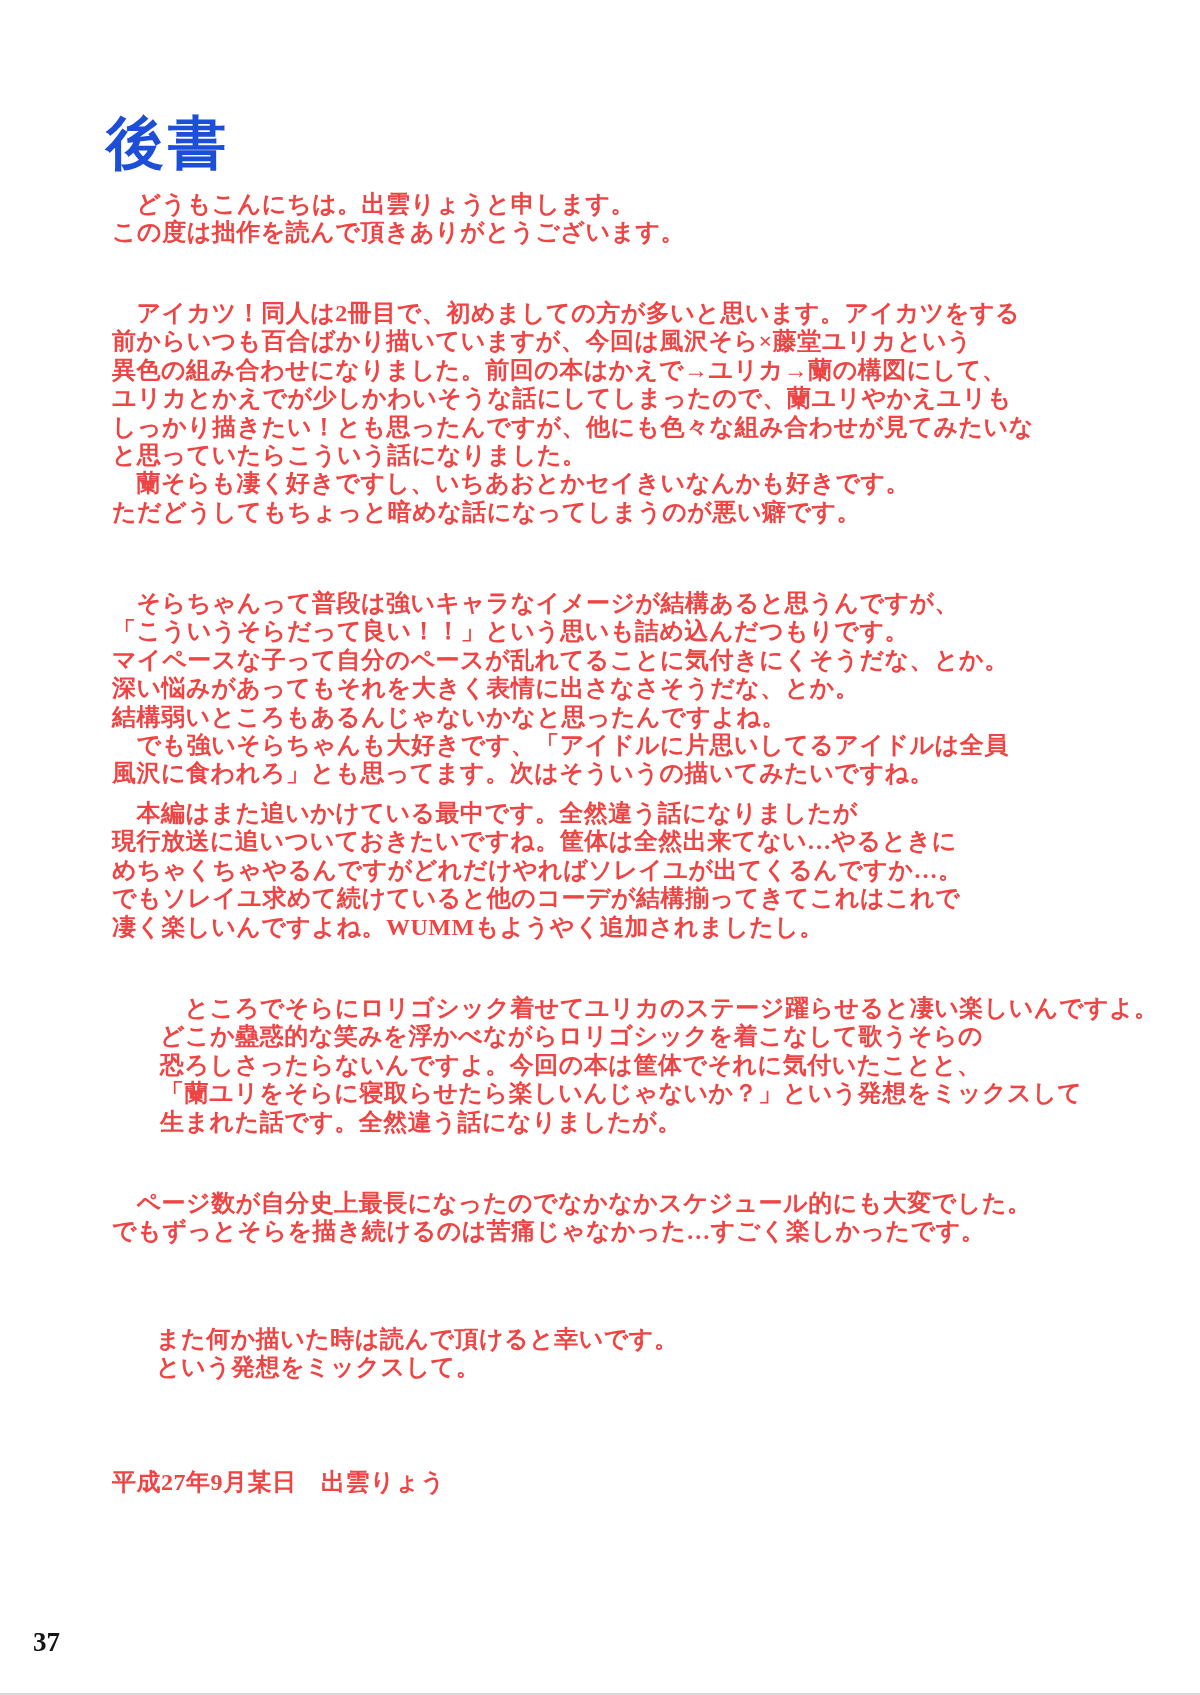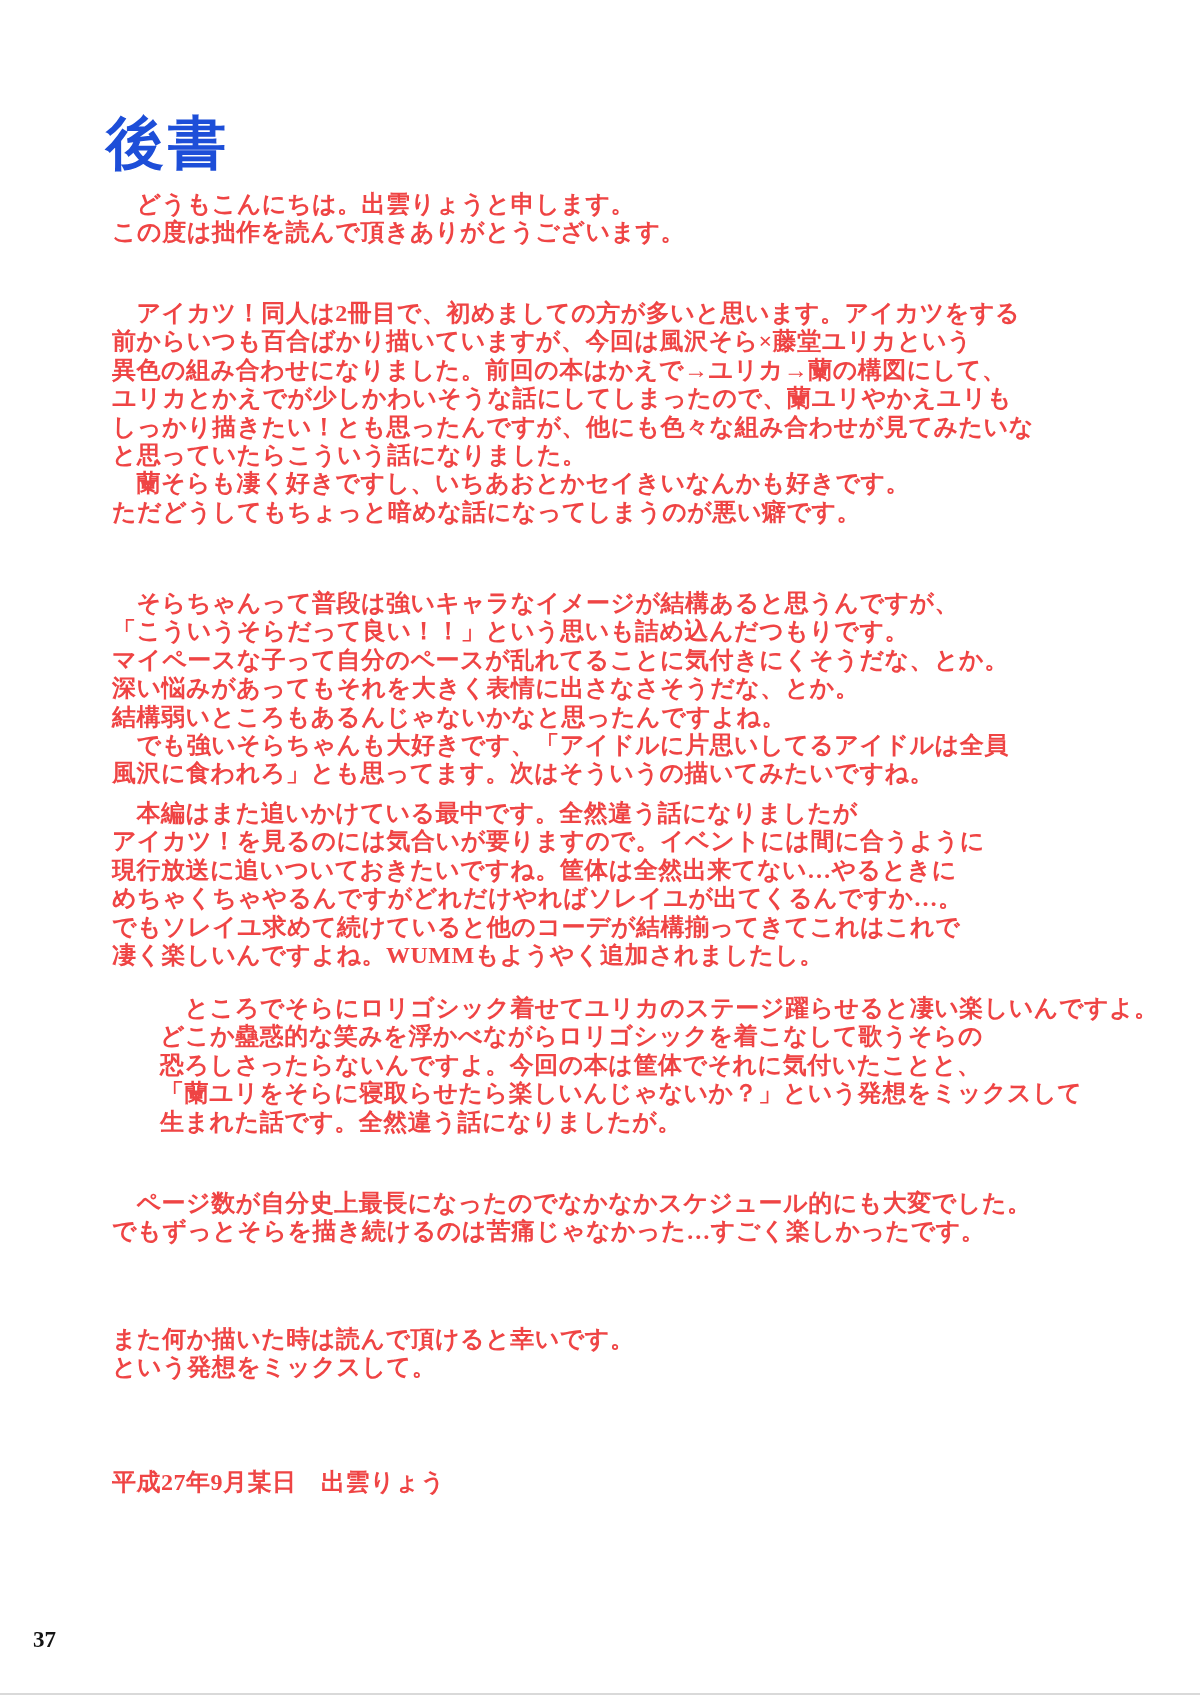--- a/index.html
+++ b/index.html
@@ -42,27 +42,27 @@
     white-space: pre;
     letter-spacing: 0.5px;
     color: #ef4444;
   }
   .p1 { top: 190px; }
   .p2 { top: 299px; }
   .p3 { top: 589px; }
   .p4 { top: 799px; }
   .p5 { top: 994px; margin-left: 48px; }
   .p6 { top: 1189px; }
-  .p7 { top: 1325px; }
+  .p7 { top: 1325px; margin-left: 44px; }
   .signature { top: 1468px; }
   .page-number {
     position: absolute;
     left: 33px;
     top: 1627px;
-    font-size: 23px;
+    font-size: 27px;
     font-weight: bold;
     color: #141414;
   }
   .bottom-edge {
     position: absolute;
     left: 0;
     bottom: 0;
     width: 100%;
     height: 2px;
     background: #d9d9d9;
@@ -96,21 +96,20 @@
     <div class="line">「こういうそらだって良い！！」という思いも詰め込んだつもりです。</div>
     <div class="line">マイペースな子って自分のペースが乱れてることに気付きにくそうだな、とか。</div>
     <div class="line">深い悩みがあってもそれを大きく表情に出さなさそうだな、とか。</div>
     <div class="line">結構弱いところもあるんじゃないかなと思ったんですよね。</div>
     <div class="line">　でも強いそらちゃんも大好きです、「アイドルに片思いしてるアイドルは全員</div>
     <div class="line">風沢に食われろ」とも思ってます。次はそういうの描いてみたいですね。</div>
   </div>
 
   <div class="para p4">
     <div class="line">　本編はまた追いかけている最中です。全然違う話になりましたが</div>
-    <div class="line">アイカツ！を見るのには気合いが要りますので。イベントには間に合うように</div>
     <div class="line">現行放送に追いついておきたいですね。筐体は全然出来てない…やるときに</div>
     <div class="line">めちゃくちゃやるんですがどれだけやればソレイユが出てくるんですか…。</div>
     <div class="line">でもソレイユ求めて続けていると他のコーデが結構揃ってきてこれはこれで</div>
     <div class="line">凄く楽しいんですよね。WUMMもようやく追加されましたし。</div>
   </div>
 
   <div class="para p5">
     <div class="line">　ところでそらにロリゴシック着せてユリカのステージ躍らせると凄い楽しいんですよ。</div>
     <div class="line">どこか蠱惑的な笑みを浮かべながらロリゴシックを着こなして歌うそらの</div>
     <div class="line">恐ろしさったらないんですよ。今回の本は筐体でそれに気付いたことと、</div>

